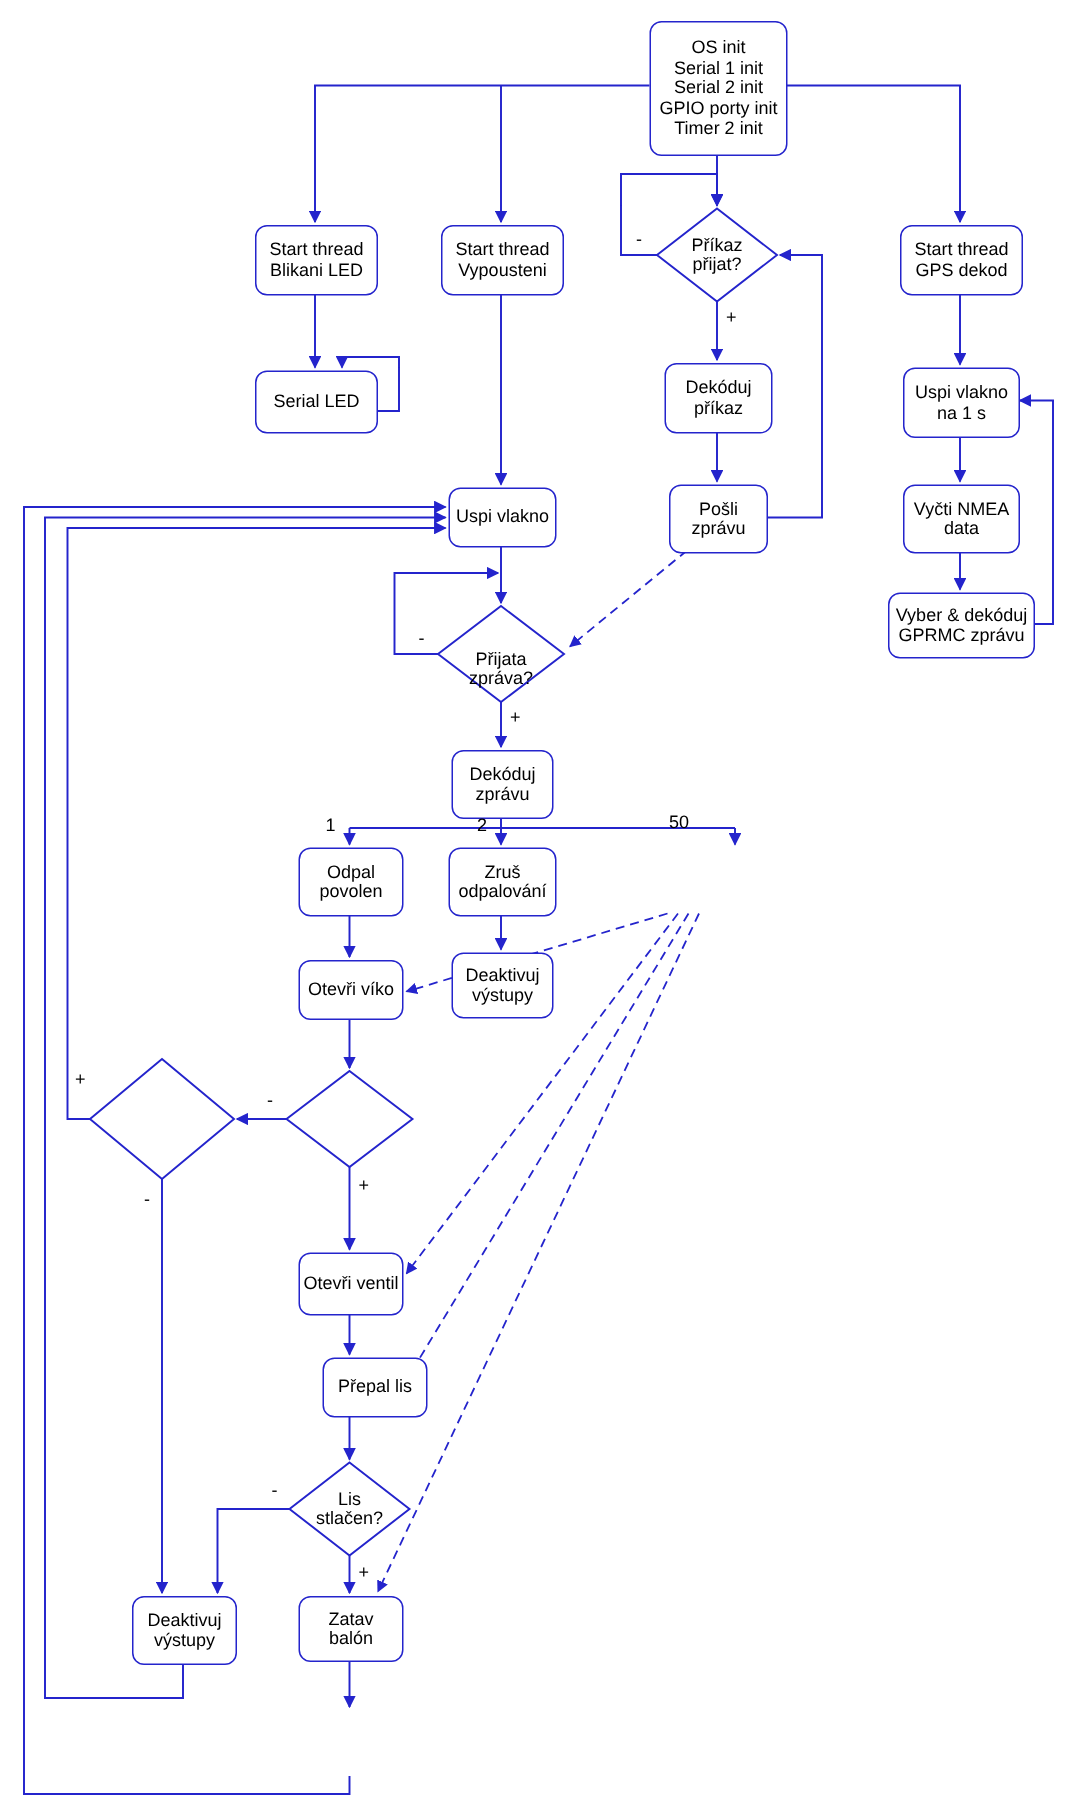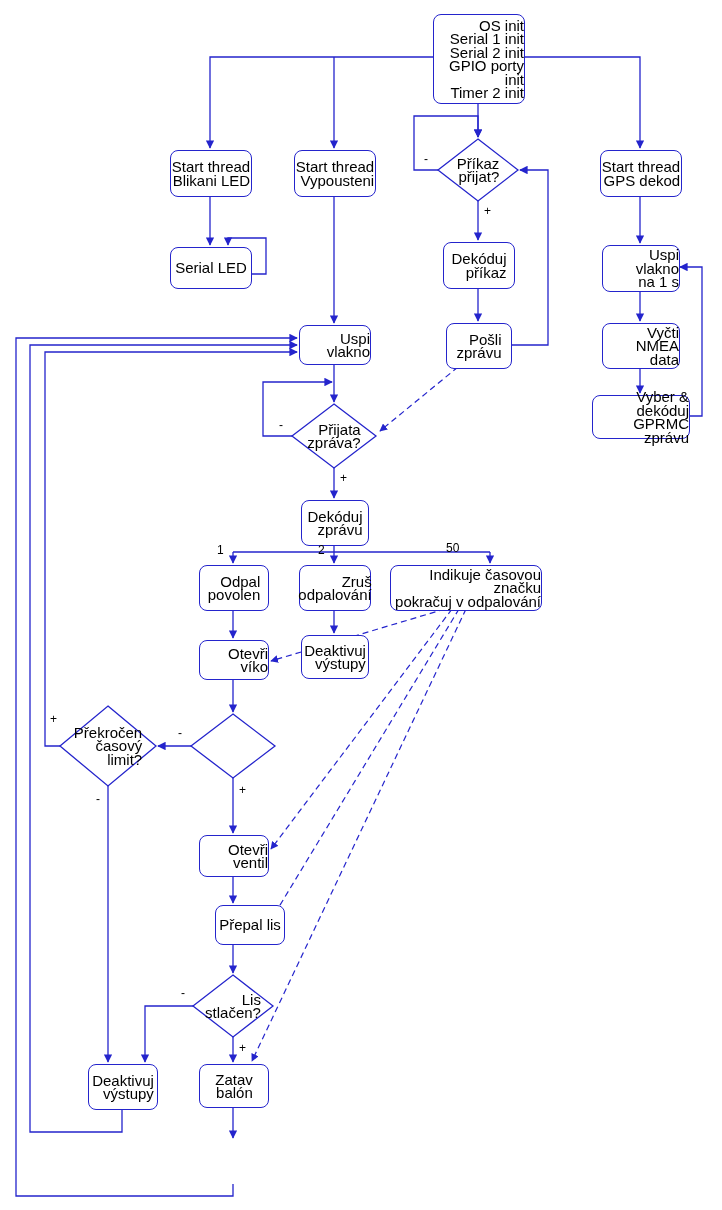--- a/index.html
+++ b/index.html
@@ -4,21 +4,21 @@
 <style>
   :root { --line:#2424cc; --text:#000000; --bg:#ffffff; }
   html,body { margin:0; padding:0; background:var(--bg); }
   body { font-family:"Liberation Sans", sans-serif; }
   .canvas { position:relative; width:722px; height:1210px; background:var(--bg); overflow:hidden; }
   svg.wires { position:absolute; left:0; top:0; }
   .edge { fill:none; stroke:var(--line); stroke-width:1.3; }
   .edge.dashed { stroke-dasharray:6 4; stroke-width:1.2; }
   .shape { fill:#ffffff; stroke:var(--line); stroke-width:1.3; }
   .node { position:absolute; display:flex; align-items:center; justify-content:center;
-          text-align:right; font-size:15px; line-height:13.5px; color:var(--text);
+          text-align:center; font-size:12px; line-height:13.5px; color:var(--text);
           white-space:pre-line; }
   .node.rect { background:#ffffff; border:1.4px solid var(--line); border-radius:8px; }
   .edge-label { position:absolute; font-size:12px; font-weight:400; color:var(--text); }
 </style>
 </head>
 <body>
 
 <div class="canvas">
 
   <svg class="wires" width="722" height="1210" viewBox="0 0 722 1210">
@@ -116,39 +116,34 @@
   <div class="node rect" style="left:602px;top:323px;width:76px;height:44px">Vyčti NMEA
 data</div>
   <div class="node rect" style="left:592px;top:395px;width:96px;height:42px">Vyber &amp; dekóduj
 GPRMC zprávu</div>
   <div class="node rect" style="left:301px;top:500px;width:66px;height:44px">Dekóduj
 zprávu</div>
   <div class="node rect" style="left:199px;top:565px;width:68px;height:44px">Odpal
 povolen</div>
   <div class="node rect" style="left:299px;top:565px;width:70px;height:44px">Zruš
 odpalování</div>
-  <div class="node rect" style="left:390px;top:565px;width:150px;height:44px">Indikuje časovou značku
-pokračuj v odpalování</div>
   <div class="node rect" style="left:199px;top:640px;width:68px;height:38px">Otevři víko</div>
   <div class="node rect" style="left:301px;top:635px;width:66px;height:42px">Deaktivuj
 výstupy</div>
   <div class="node rect" style="left:199px;top:835px;width:68px;height:40px">Otevři ventil</div>
   <div class="node rect" style="left:215px;top:905px;width:68px;height:38px">Přepal lis</div>
   <div class="node rect" style="left:88px;top:1064px;width:68px;height:44px">Deaktivuj
 výstupy</div>
   <div class="node rect" style="left:199px;top:1064px;width:68px;height:42px">Zatav
 balón</div>
 
   <div class="node" style="left:438px;top:146px;width:80px;height:48px">Příkaz
 přijat?</div>
-  <div class="node" style="left:292px;top:412px;width:84px;height:48px">Přijata
+  <div class="node" style="left:292px;top:422px;width:84px;height:48px">Přijata
 zpráva?</div>
-  <div class="node" style="left:60px;top:716px;width:96px;height:60px">Překročen
-časový
-limit?</div>
   <div class="node" style="left:193px;top:982px;width:80px;height:48px">Lis
 stlačen?</div>
 
   <div class="edge-label" style="left:424px;top:152px">-</div>
   <div class="edge-label" style="left:484px;top:204px">+</div>
   <div class="edge-label" style="left:279px;top:418px">-</div>
   <div class="edge-label" style="left:340px;top:471px">+</div>
   <div class="edge-label" style="left:217px;top:543px">1</div>
   <div class="edge-label" style="left:318px;top:543px">2</div>
   <div class="edge-label" style="left:446px;top:541px">50</div>

